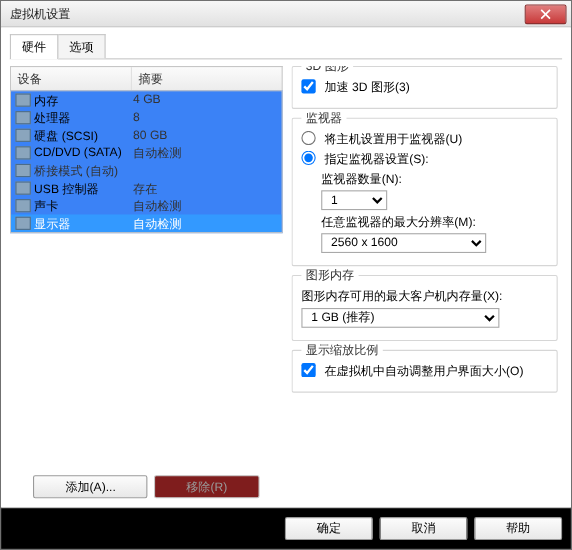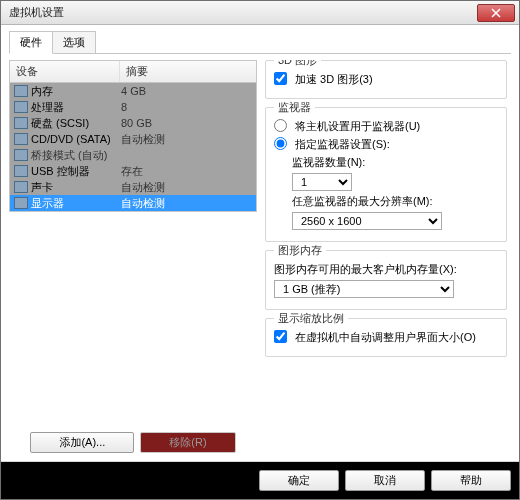--- a/index.html
+++ b/index.html
@@ -11,21 +11,21 @@
   .close-btn svg { width:10px; height:10px; }
   .body { flex:1; background:#fff; padding:6px 8px 0 8px; display:flex; flex-direction:column;}
   .tabstrip { display:flex; border-bottom:1px solid #c6c6c6; margin-bottom:6px;align-items:flex-end;}
   .tab { padding:3px 10px; border:1px solid #c6c6c6; border-bottom:none; margin-right:-1px; background:#f4f4f4; cursor:pointer; position:relative;}
   .tab.active { background:#fff; z-index:2; border-bottom:1px solid #fff; margin-bottom:-1px;}
   .cols { display:flex; flex:1; gap:8px; overflow:hidden;}
   .leftcol { width:248px; display:flex; flex-direction:column;}
   .list-head { display:flex; background:linear-gradient(#fbfbfb,#ececec); border:1px solid #c6c6c6; border-bottom:none;}
   .list-head div { padding:3px 6px; color:#333;}
   .col-dev { width:110px; border-right:1px solid #e0e0e0;}
-  .list { border:1px solid #c6c6c6; flex:0 0 auto; height:130px; overflow:auto; background:#a3a3a3;}
+  .list { border:1px solid #c6c6c6; flex:0 0 auto; height:130px; overflow:auto; background:#3b82f6;}
   .row { display:flex; align-items:center; height:16px; cursor:default;}
   .row.selected { background:#3399ff; color:#fff;}
   .row .ic { width:14px; height:12px; margin:0 3px 0 4px; flex-shrink:0; background:#8aa5bd; border:1px solid #4b6c89;}
   .row .dev { width:90px; overflow:hidden; white-space:nowrap;}
   .row .summ { flex:1; overflow:hidden; white-space:nowrap; color:#333;}
   .row.selected .summ { color:#fff;}
   .leftcol .spacer { flex:1;}
   .left-actions { display:flex; justify-content:center; gap:6px; padding:6px 0 8px;}
   .btn { padding:2px 28px; min-width:66px; background:linear-gradient(#fcfcfc,#e8e8e8); border:1px solid #9a9a9a; border-radius:2px; cursor:pointer; text-align:center;}
   .btn.disabled { color:#9a9a9a; border-color:#c8c8c8; background:#7f1d1d; cursor:default;}

